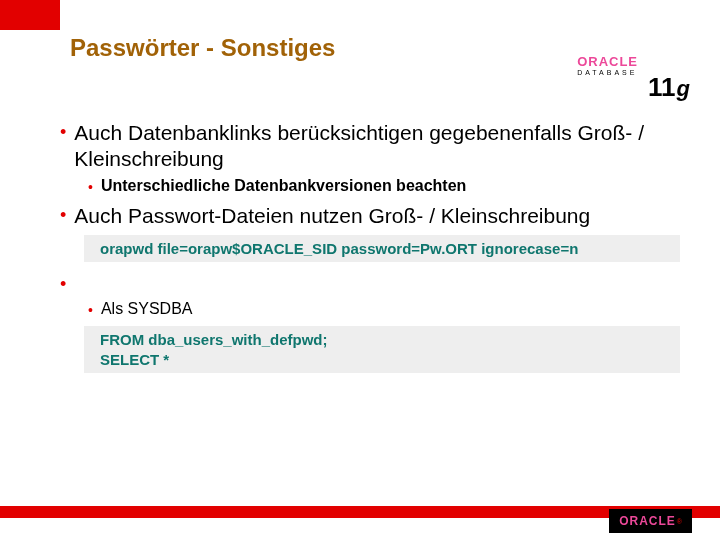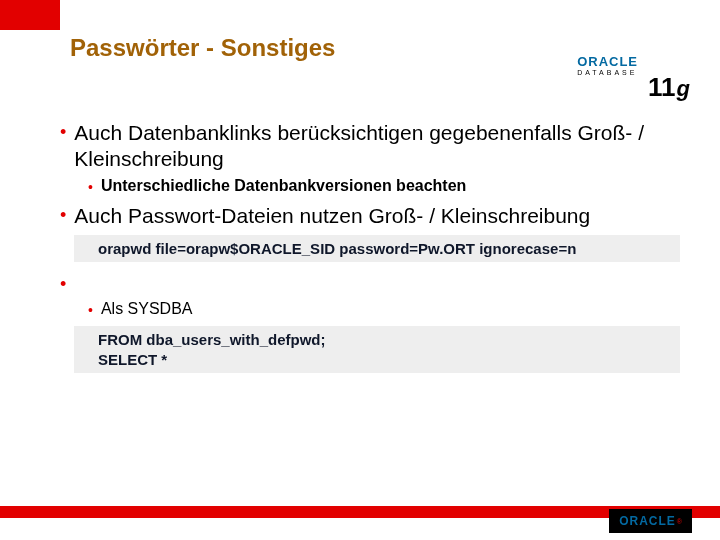--- a/index.html
+++ b/index.html
@@ -27,21 +27,21 @@
     align-items: center;
     gap: 6px;
   }
   .oracle-wordmark {
     display: flex;
     flex-direction: column;
     align-items: flex-start;
     line-height: 1;
   }
   .oracle-red {
-    color: #0369a1;
+    color: #ec4899;
     font-weight: bold;
     font-size: 13px;
     letter-spacing: 1px;
   }
   .oracle-db {
     color: #000;
     font-size: 7px;
     letter-spacing: 3px;
     margin-top: 1px;
   }
@@ -109,25 +109,25 @@
   .bullet-2 .txt {
     font-size: 16px;
     font-weight: bold;
     color: #000;
   }
   .bullet-2 .txt.normal {
     font-weight: normal;
   }
   .code-box {
     background: #eeeeee;
-    padding: 4px 24px;
-    margin: 6px 0 10px 14px;
+    padding: 4px 16px;
+    margin: 6px 0 10px 24px;
     font-size: 15px;
     font-weight: bold;
-    color: #0f172a;
+    color: #0f766e;
     font-family: Arial, sans-serif;
     line-height: 1.3;
   }
   .footer-band {
     position: absolute;
     bottom: 22px;
     left: 0;
     right: 0;
     height: 12px;
     background: #e20000;

